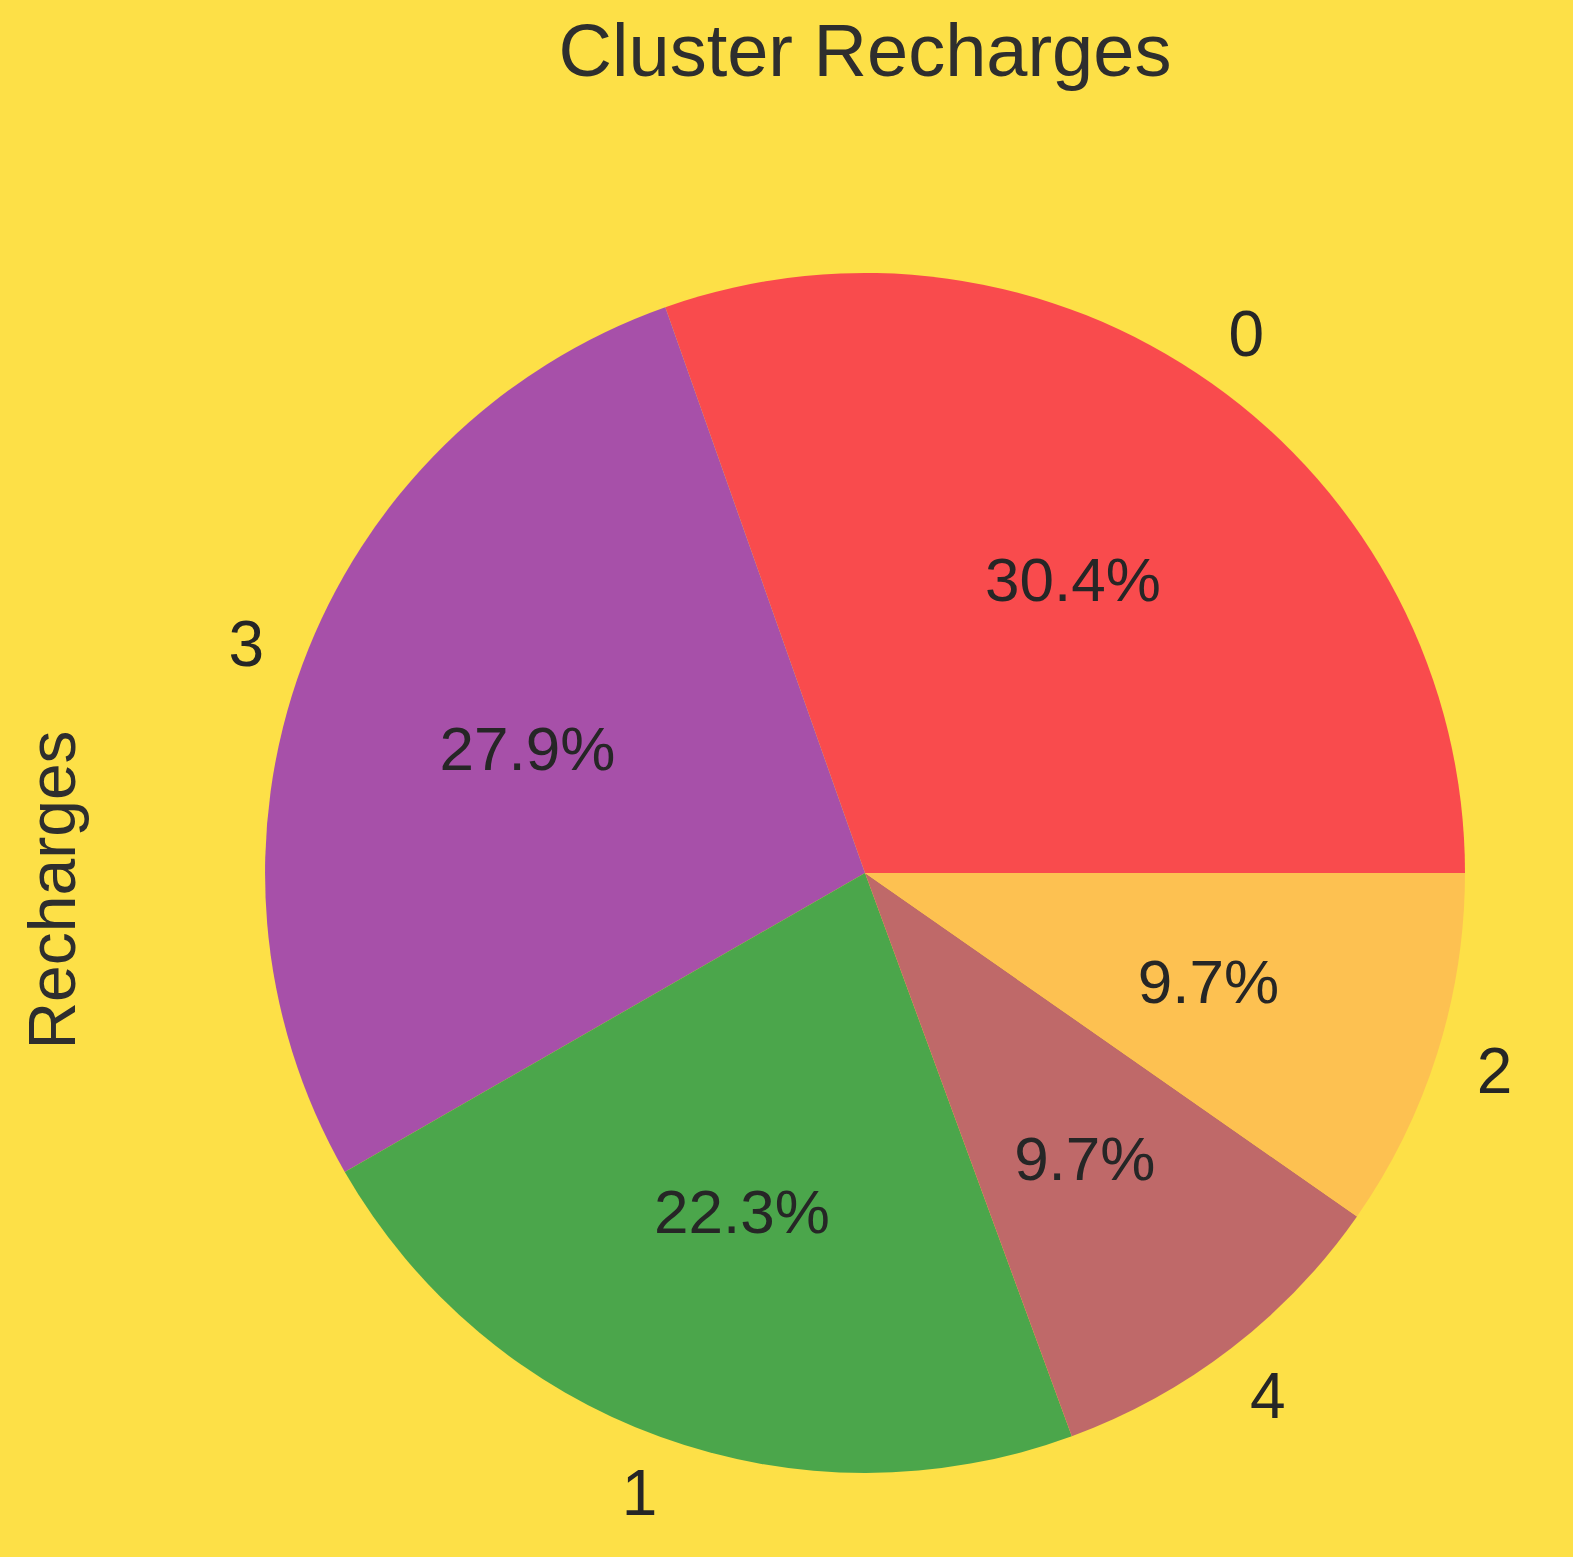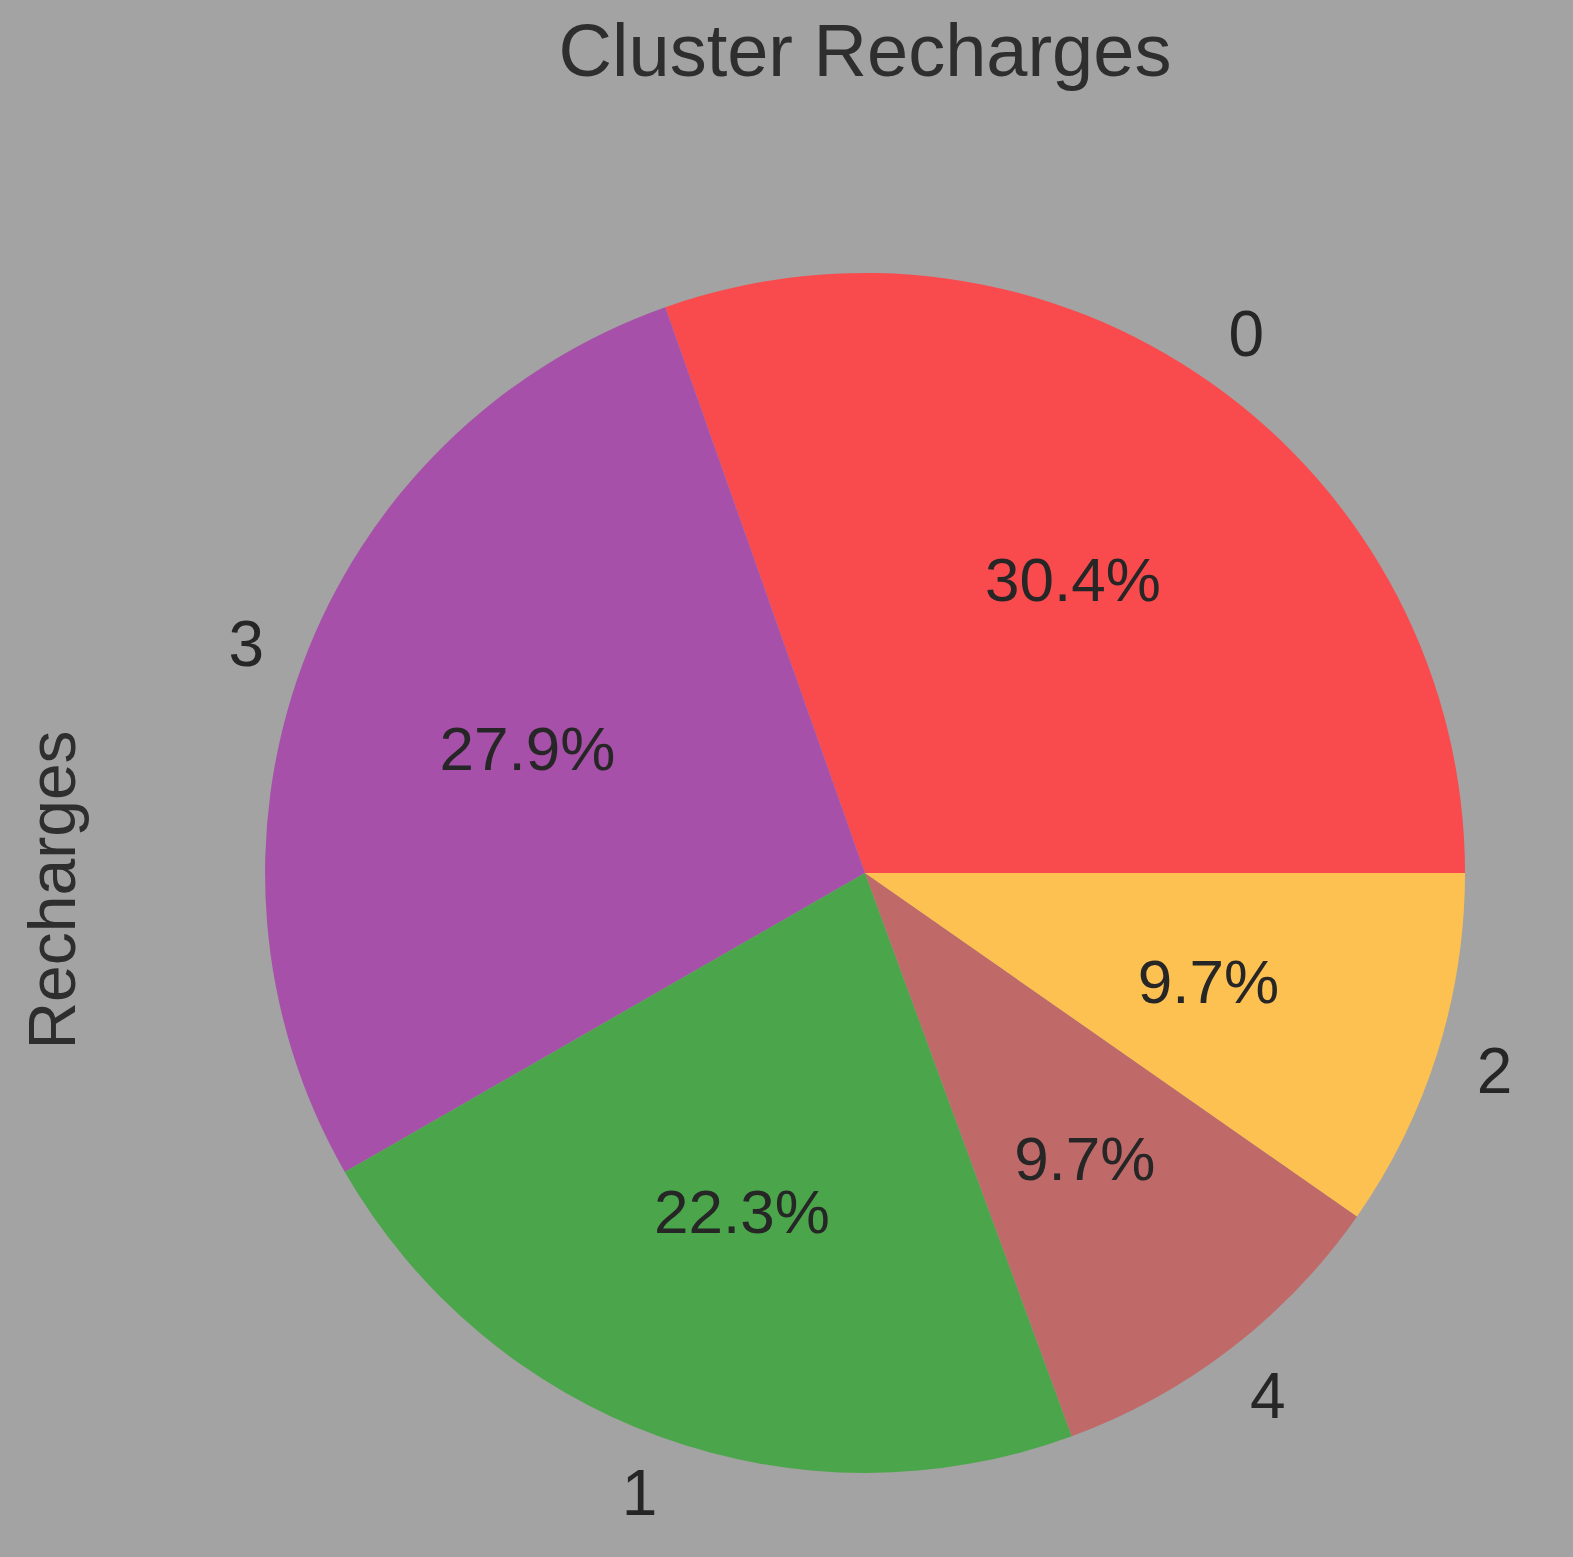--- a/index.html
+++ b/index.html
@@ -4,21 +4,21 @@
 <style>
   html, body {
     margin: 0;
     padding: 0;
     background: #ffffff;
   }
   .figure {
     position: relative;
     width: 1573px;
     height: 1557px;
-    background: #a3a3a3;
+    background: #fde047;
     overflow: hidden;
     font-family: "Liberation Sans", sans-serif;
   }
   .chart-title {
     position: absolute;
     left: 865px;
     top: 8px;
     transform: translateX(-50%);
     font-size: 74px;
     font-weight: 400;

